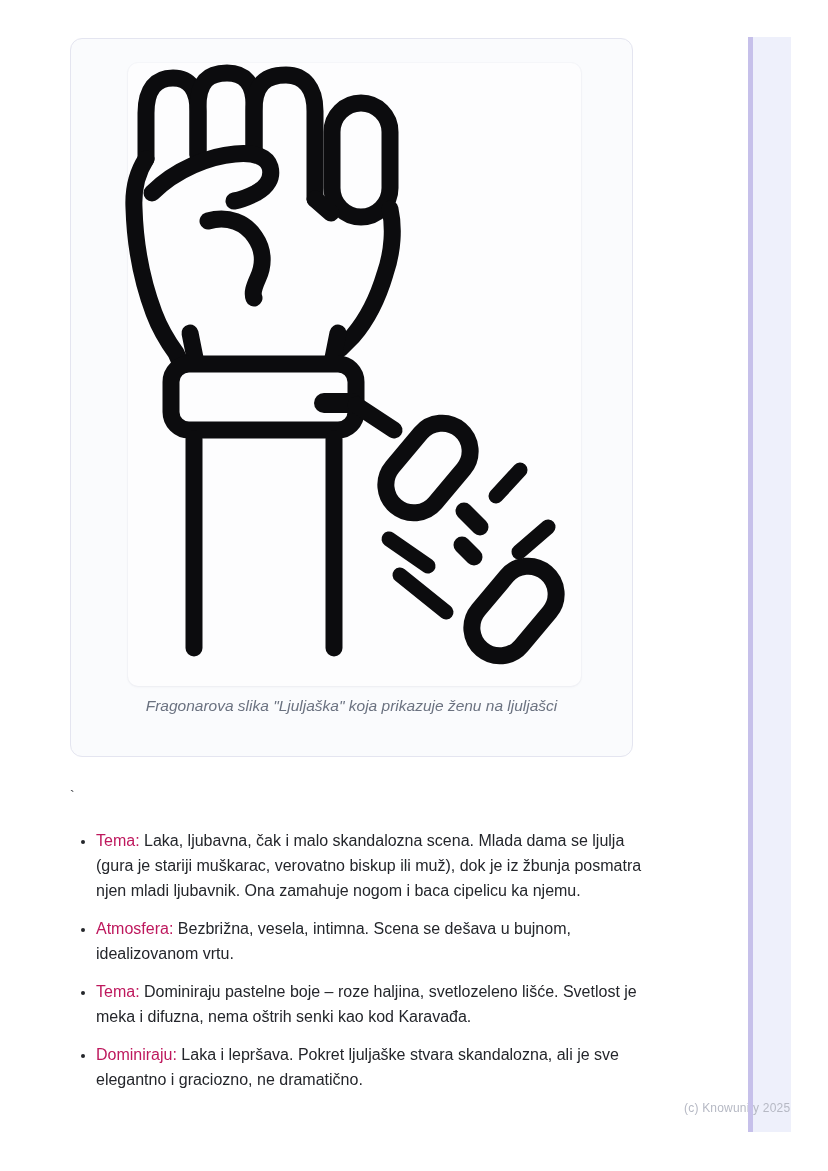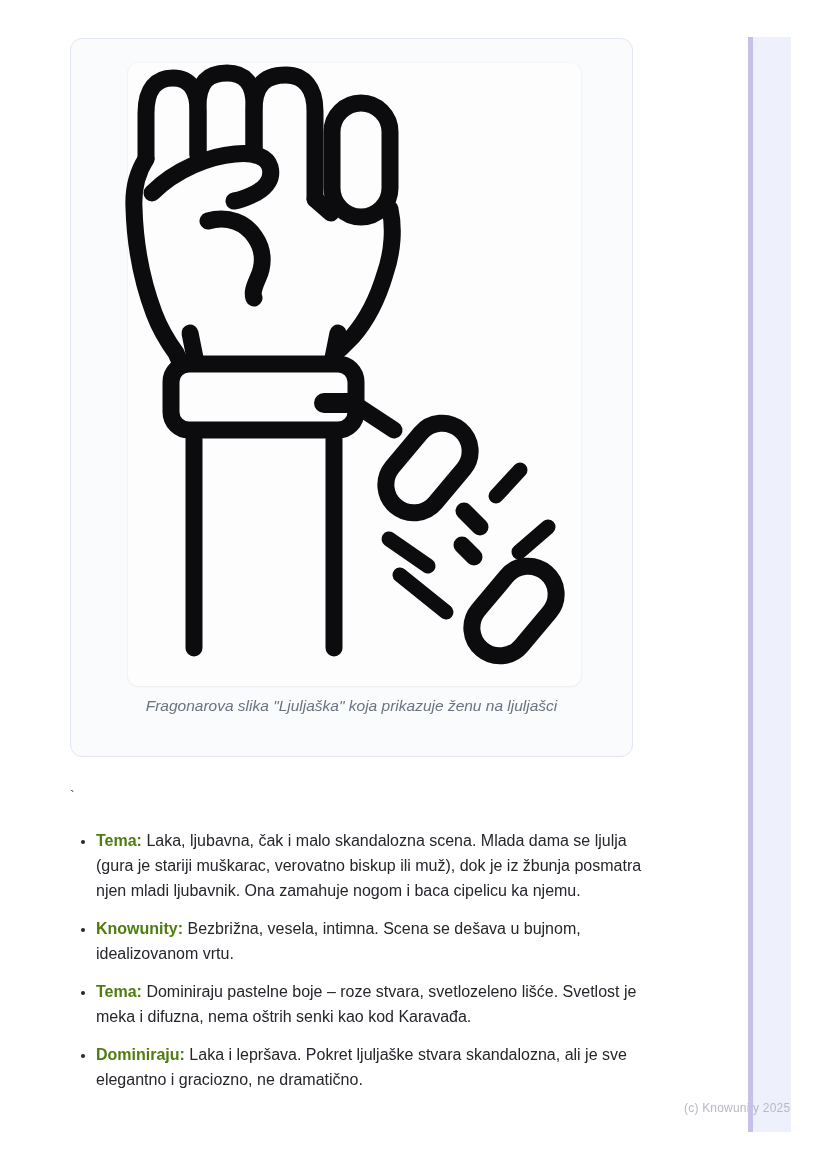--- a/index.html
+++ b/index.html
@@ -27,21 +27,21 @@
   .stray-backtick{
     position:absolute;left:70px;top:788px;font-size:14px;color:#3a3d42;
   }
   .notes-list{
     position:absolute;left:70px;top:828px;width:566px;
     margin:0;padding:0 0 0 26px;list-style:disc;
     font-size:16px;line-height:25px;color:#24262b;
   }
   .notes-list li{margin-bottom:13px;}
   .notes-list li::marker{color:#24262b;font-size:14px;}
-  .bullet-label{font-weight:700;color:#4d7c0f;}
+  .bullet-label{font-weight:400;color:#be185d;}
   .scroll-track{
     position:absolute;left:753px;top:37px;width:38px;height:1095px;
     background:#eef0fb;z-index:1;
   }
   .scroll-thumb-line{
     position:absolute;left:748px;top:37px;width:5px;height:1095px;
     background:#c6c0ea;z-index:3;
   }
   .copyright{
     position:absolute;left:684px;top:1101px;z-index:2;
@@ -100,20 +100,20 @@
       </svg>
     </div>
   </div>
   <div class="figure-caption">Fragonarova slika "Ljuljaška" koja prikazuje ženu na ljuljašci</div>
 </div>
 
 <div class="stray-backtick">`</div>
 
 <ul class="notes-list">
   <li><span class="bullet-label">Tema:</span><span> Laka, ljubavna, čak i malo skandalozna scena. Mlada dama se ljulja (gura je stariji muškarac, verovatno biskup ili muž), dok je iz žbunja posmatra njen mladi ljubavnik. Ona zamahuje nogom i baca cipelicu ka njemu.</span></li>
-  <li><span class="bullet-label">Knowunity:</span><span> Bezbrižna, vesela, intimna. Scena se dešava u bujnom, idealizovanom vrtu.</span></li>
-  <li><span class="bullet-label">Tema:</span><span> Dominiraju pastelne boje – roze stvara, svetlozeleno lišće. Svetlost je meka i difuzna, nema oštrih senki kao kod Karavađa.</span></li>
+  <li><span class="bullet-label">Atmosfera:</span><span> Bezbrižna, vesela, intimna. Scena se dešava u bujnom, idealizovanom vrtu.</span></li>
+  <li><span class="bullet-label">Tema:</span><span> Dominiraju pastelne boje – roze haljina, svetlozeleno lišće. Svetlost je meka i difuzna, nema oštrih senki kao kod Karavađa.</span></li>
   <li><span class="bullet-label">Dominiraju:</span><span> Laka i lepršava. Pokret ljuljaške stvara skandalozna, ali je sve elegantno i graciozno, ne dramatično.</span></li>
 </ul>
 
 <div class="scroll-track"></div>
 <div class="scroll-thumb-line"></div>
 <div class="copyright">(c) Knowunity 2025</div>
 
 </body></html>

